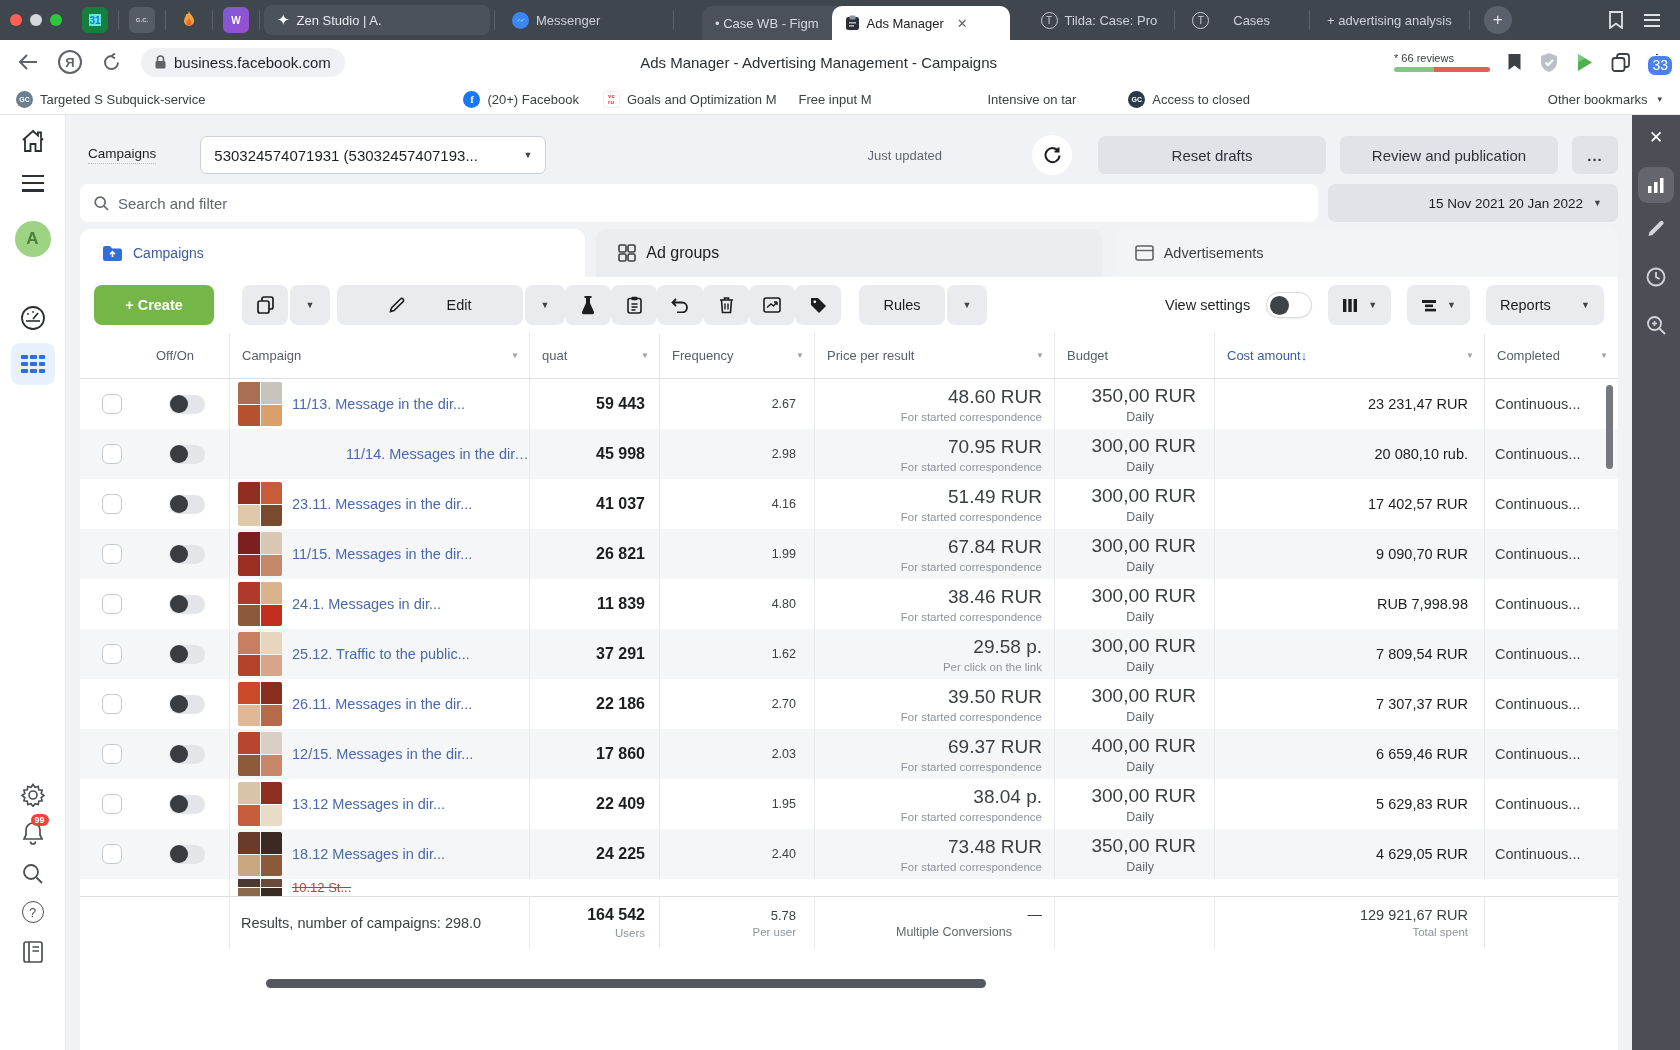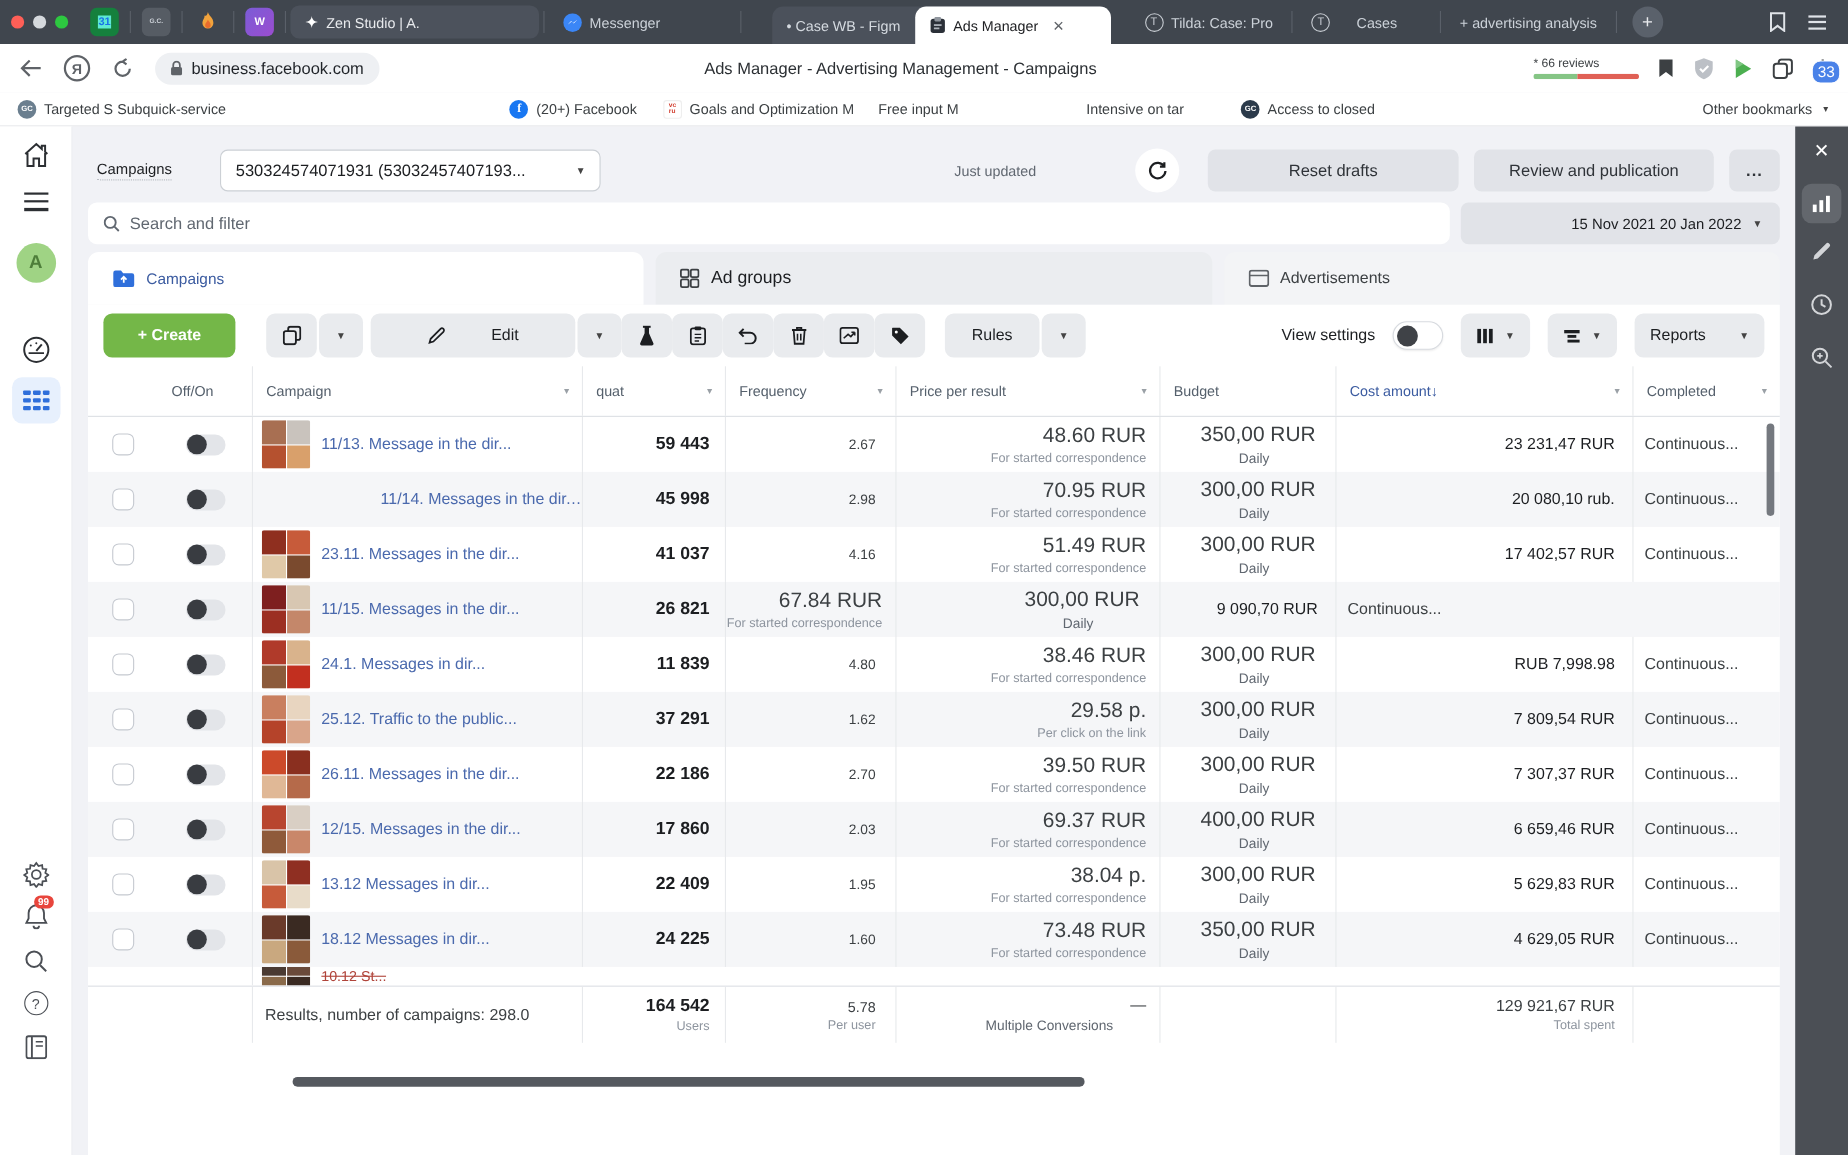--- a/index.html
+++ b/index.html
@@ -685,20 +685,21 @@
     <div class="cell c-name cline">
       <div class="thumb">
                 <div style="background: rgb(126, 31, 31);"></div>
                 <div style="background: rgb(216, 199, 178);"></div>
                 <div style="background: rgb(156, 47, 34);"></div>
                 <div style="background: rgb(196, 135, 106);"></div>
               </div>
       <span class="cname-txt">11/15. Messages in the dir...</span>
     </div>
     <div class="cell c-res cline">26 821</div>
+    <div class="cell c-freq cline">1.99</div>
     <div class="cell c-price cline">
       <span class="pval">67.84 RUR</span>
               <span class="pnote">For started correspondence</span>
     </div>
     <div class="cell c-bud cline">
       <span class="pval">300,00 RUR</span>
               <span class="bnote">Daily</span>
     </div>
     <div class="cell c-cost cline">9 090,70 RUR</div>
     <div class="cell c-comp cline">Continuous...</div>
@@ -876,21 +877,21 @@
     <div class="cell c-name cline">
       <div class="thumb">
                 <div style="background: rgb(106, 58, 42);"></div>
                 <div style="background: rgb(58, 42, 34);"></div>
                 <div style="background: rgb(201, 168, 127);"></div>
                 <div style="background: rgb(138, 90, 58);"></div>
               </div>
       <span class="cname-txt">18.12 Messages in dir...</span>
     </div>
     <div class="cell c-res cline">24 225</div>
-    <div class="cell c-freq cline">1.60</div>
+    <div class="cell c-freq cline">2.40</div>
     <div class="cell c-price cline">
       <span class="pval">73.48 RUR</span>
               <span class="pnote">For started correspondence</span>
     </div>
     <div class="cell c-bud cline">
       <span class="pval">350,00 RUR</span>
               <span class="bnote">Daily</span>
     </div>
     <div class="cell c-cost cline">4 629,05 RUR</div>
     <div class="cell c-comp cline">Continuous...</div>

